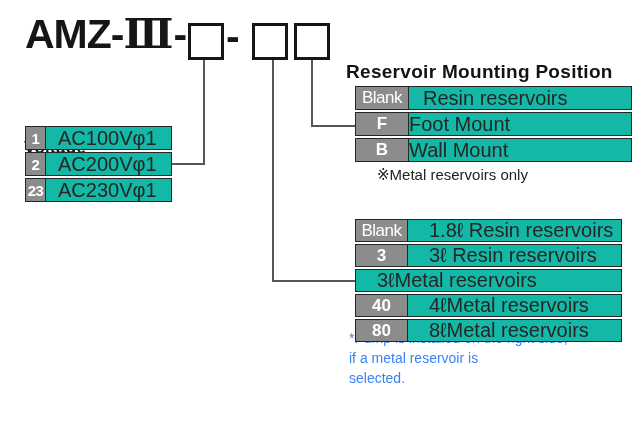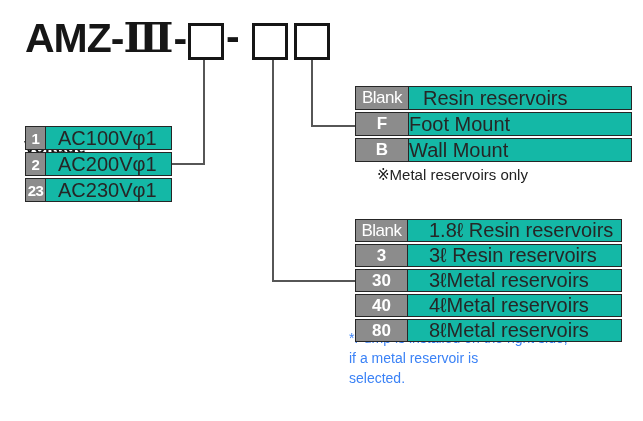--- a/index.html
+++ b/index.html
@@ -3,21 +3,21 @@
 <meta charset="utf-8">
 <style>
   html,body{margin:0;padding:0;background:#ffffff;}
   .canvas{
     position:relative;width:643px;height:421px;background:#ffffff;
     font-family:"Liberation Sans","DejaVu Sans",sans-serif;color:#222;
     overflow:hidden;
   }
   
   .title{
-    position:absolute;left:25px;top:12px;line-height:52px;
+    position:absolute;left:25px;top:12px;line-height:44px;
     font-size:41px;font-weight:bold;letter-spacing:-1px;color:#161616;
     white-space:nowrap;
   }
   .roman{font-family:"DejaVu Serif","Liberation Serif",serif;letter-spacing:0;}
   .sep-dash{
     position:absolute;left:226px;top:12px;line-height:48px;
     font-size:41px;font-weight:bold;color:#161616;
   }
   .mbox{
     position:absolute;top:23px;width:30px;height:31px;
@@ -96,20 +96,21 @@
     <div class="trow">
       <div class="key">2</div>
       <div class="val">AC200Vφ1</div>
     </div>
     <div class="trow">
       <div class="key">23</div>
       <div class="val">AC230Vφ1</div>
     </div>
   </div>
 
+  <div class="heading h-mount">Reservoir Mounting Position</div>
   <div class="tbl t-mount">
     <div class="trow">
       <div class="key blank">Blank</div>
       <div class="val" style="padding-left:14px;">Resin reservoirs</div>
     </div>
     <div class="trow">
       <div class="key">F</div>
       <div class="val">Foot Mount</div>
     </div>
     <div class="trow">
@@ -122,21 +123,20 @@
   <div class="tbl t-cap">
     <div class="trow">
       <div class="key blank">Blank</div>
       <div class="val">1.8ℓ Resin reservoirs</div>
     </div>
     <div class="trow">
       <div class="key">3</div>
       <div class="val">3ℓ Resin reservoirs</div>
     </div>
     <div class="trow">
-      <div class="key">30</div>
       <div class="val">3ℓMetal reservoirs</div>
     </div>
     <div class="trow">
       <div class="key">40</div>
       <div class="val">4ℓMetal reservoirs</div>
     </div>
     <div class="trow">
       <div class="key">80</div>
       <div class="val">8ℓMetal reservoirs</div>
     </div>

